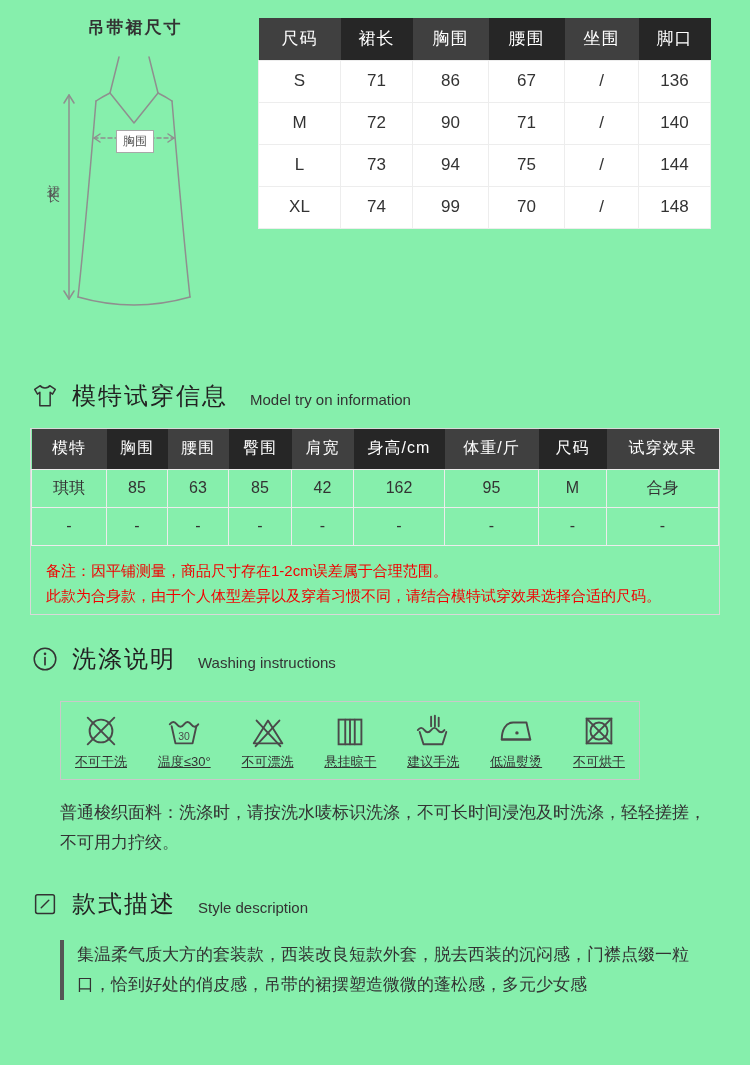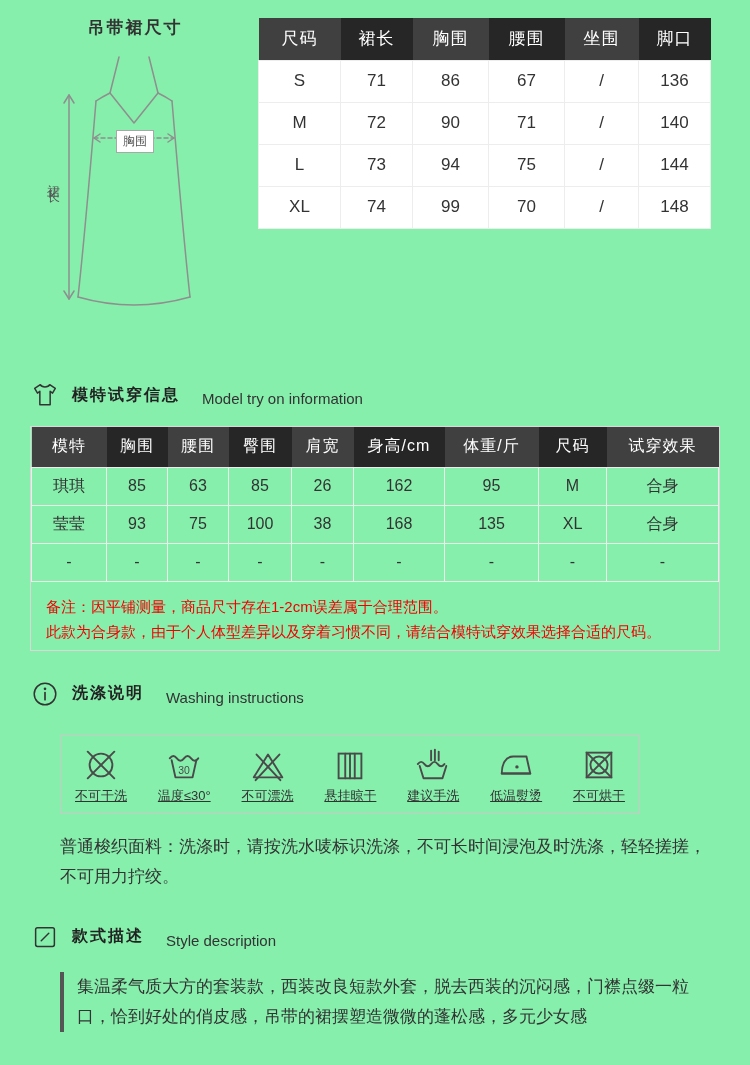--- a/index.html
+++ b/index.html
@@ -29,21 +29,21 @@
   .size-table { position: absolute; left: 258px; top: 18px; width: 452px; }
   .size-table th { height: 42px; font-size: 17px; }
   .size-table td { height: 42px; font-size: 17px; color: #333; border: 1px solid #ededed; background: #fff; }
   .size-table th:nth-child(1){width:82px;} .size-table th:nth-child(2){width:72px;}
   .size-table th:nth-child(3){width:76px;} .size-table th:nth-child(4){width:76px;}
   .size-table th:nth-child(5){width:74px;} .size-table th:nth-child(6){width:72px;}
 
   
   .section-header { display: flex; align-items: center; margin-left: 30px; }
   .section-header .sec-icon { width: 30px; height: 30px; flex: 0 0 30px; }
-  .section-header h2 { font-size: 16px; letter-spacing: 2px; color: #222; margin-left: 12px; font-weight: bold; }
+  .section-header h2 { font-size: 24px; letter-spacing: 2px; color: #222; margin-left: 12px; font-weight: normal; }
   .section-header .sec-sub { font-size: 15px; color: #333; margin-left: 22px; margin-top: 7px; }
 
   
   .model-section { margin-top: 12px; }
   .model-table-wrap { margin: 16px 30px 0; border: 1px solid #d9d9d9; }
   .model-table { width: 100%; }
   .model-table th { height: 40px; font-size: 16px; }
   .model-table td { height: 38px; font-size: 16px; color: #333; border: 1px solid #ececec; }
   .model-table th:nth-child(1){width:75px;} .model-table th:nth-child(2){width:61px;}
   .model-table th:nth-child(3){width:61px;} .model-table th:nth-child(4){width:63px;}
@@ -169,35 +169,24 @@
               <th>尺码</th>
               <th>试穿效果</th>
             </tr>
           </thead>
           <tbody>
             <tr>
               <td>琪琪</td>
               <td>85</td>
               <td>63</td>
               <td>85</td>
-              <td>26</td>
+              <td>42</td>
               <td>162</td>
               <td>95</td>
               <td>M</td>
-              <td>合身</td>
-            </tr>
-            <tr>
-              <td>莹莹</td>
-              <td>93</td>
-              <td>75</td>
-              <td>100</td>
-              <td>38</td>
-              <td>168</td>
-              <td>135</td>
-              <td>XL</td>
               <td>合身</td>
             </tr>
             <tr>
               <td>-</td>
               <td>-</td>
               <td>-</td>
               <td>-</td>
               <td>-</td>
               <td>-</td>
               <td>-</td>

